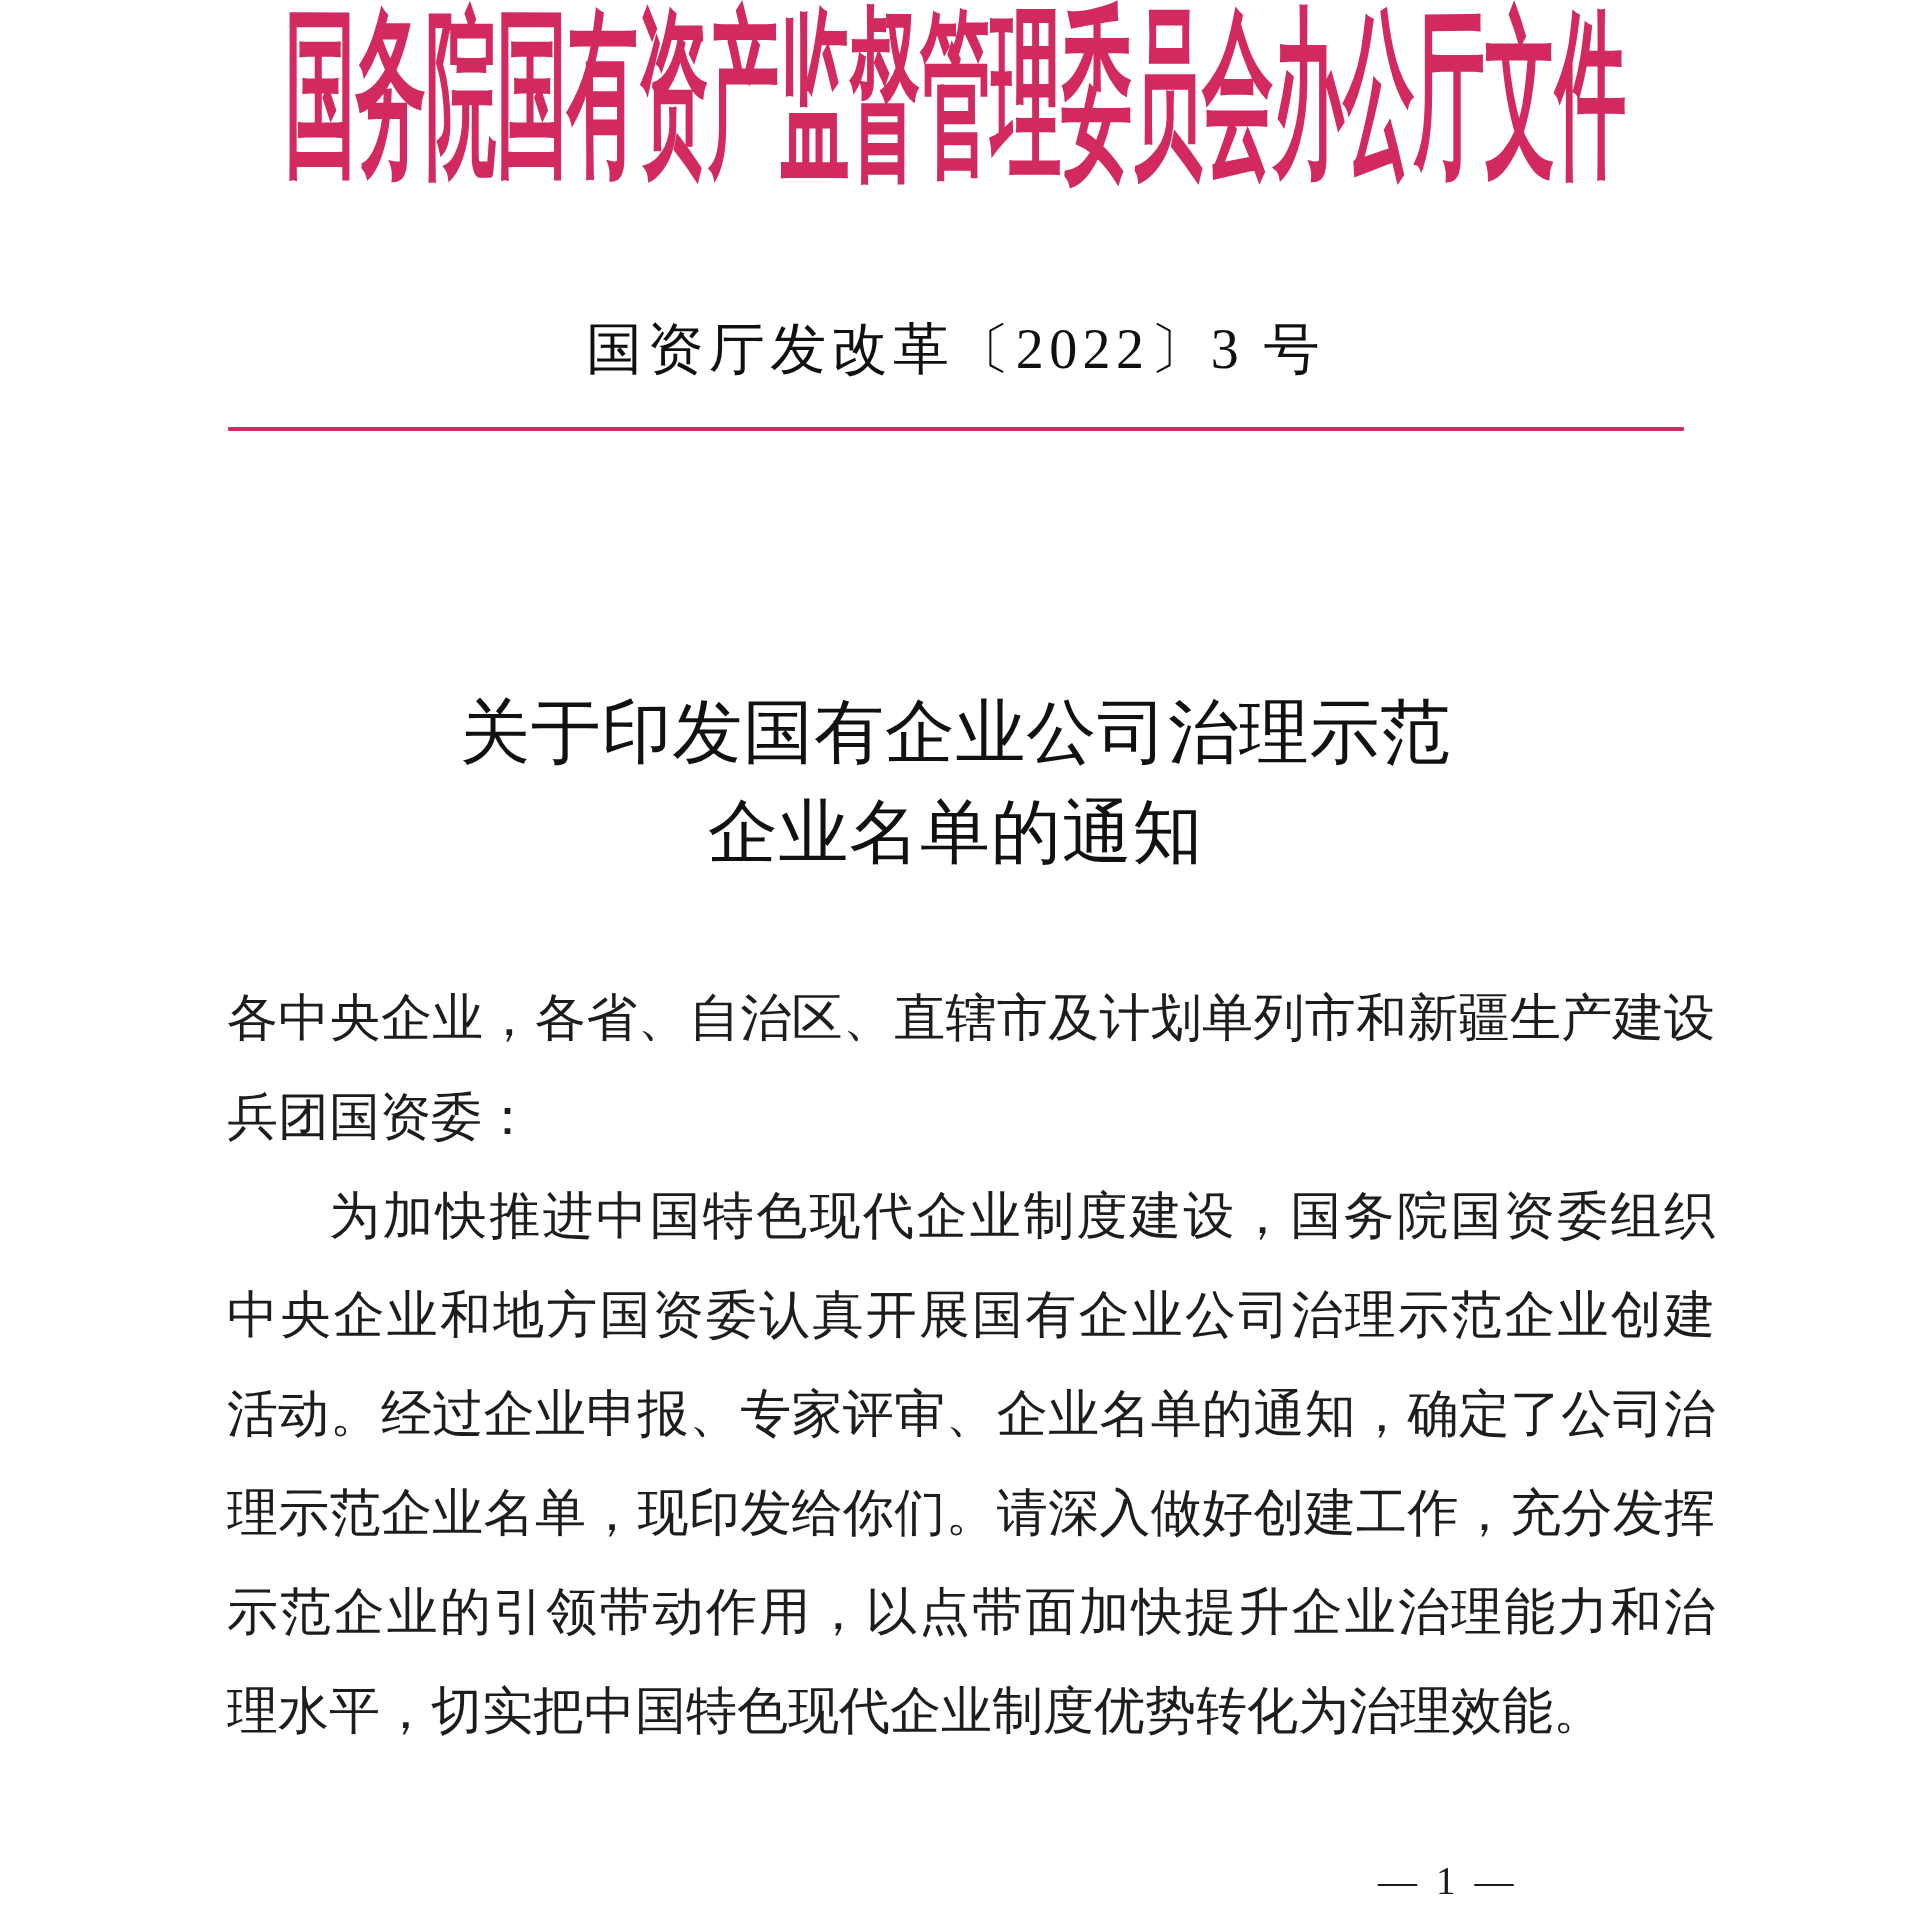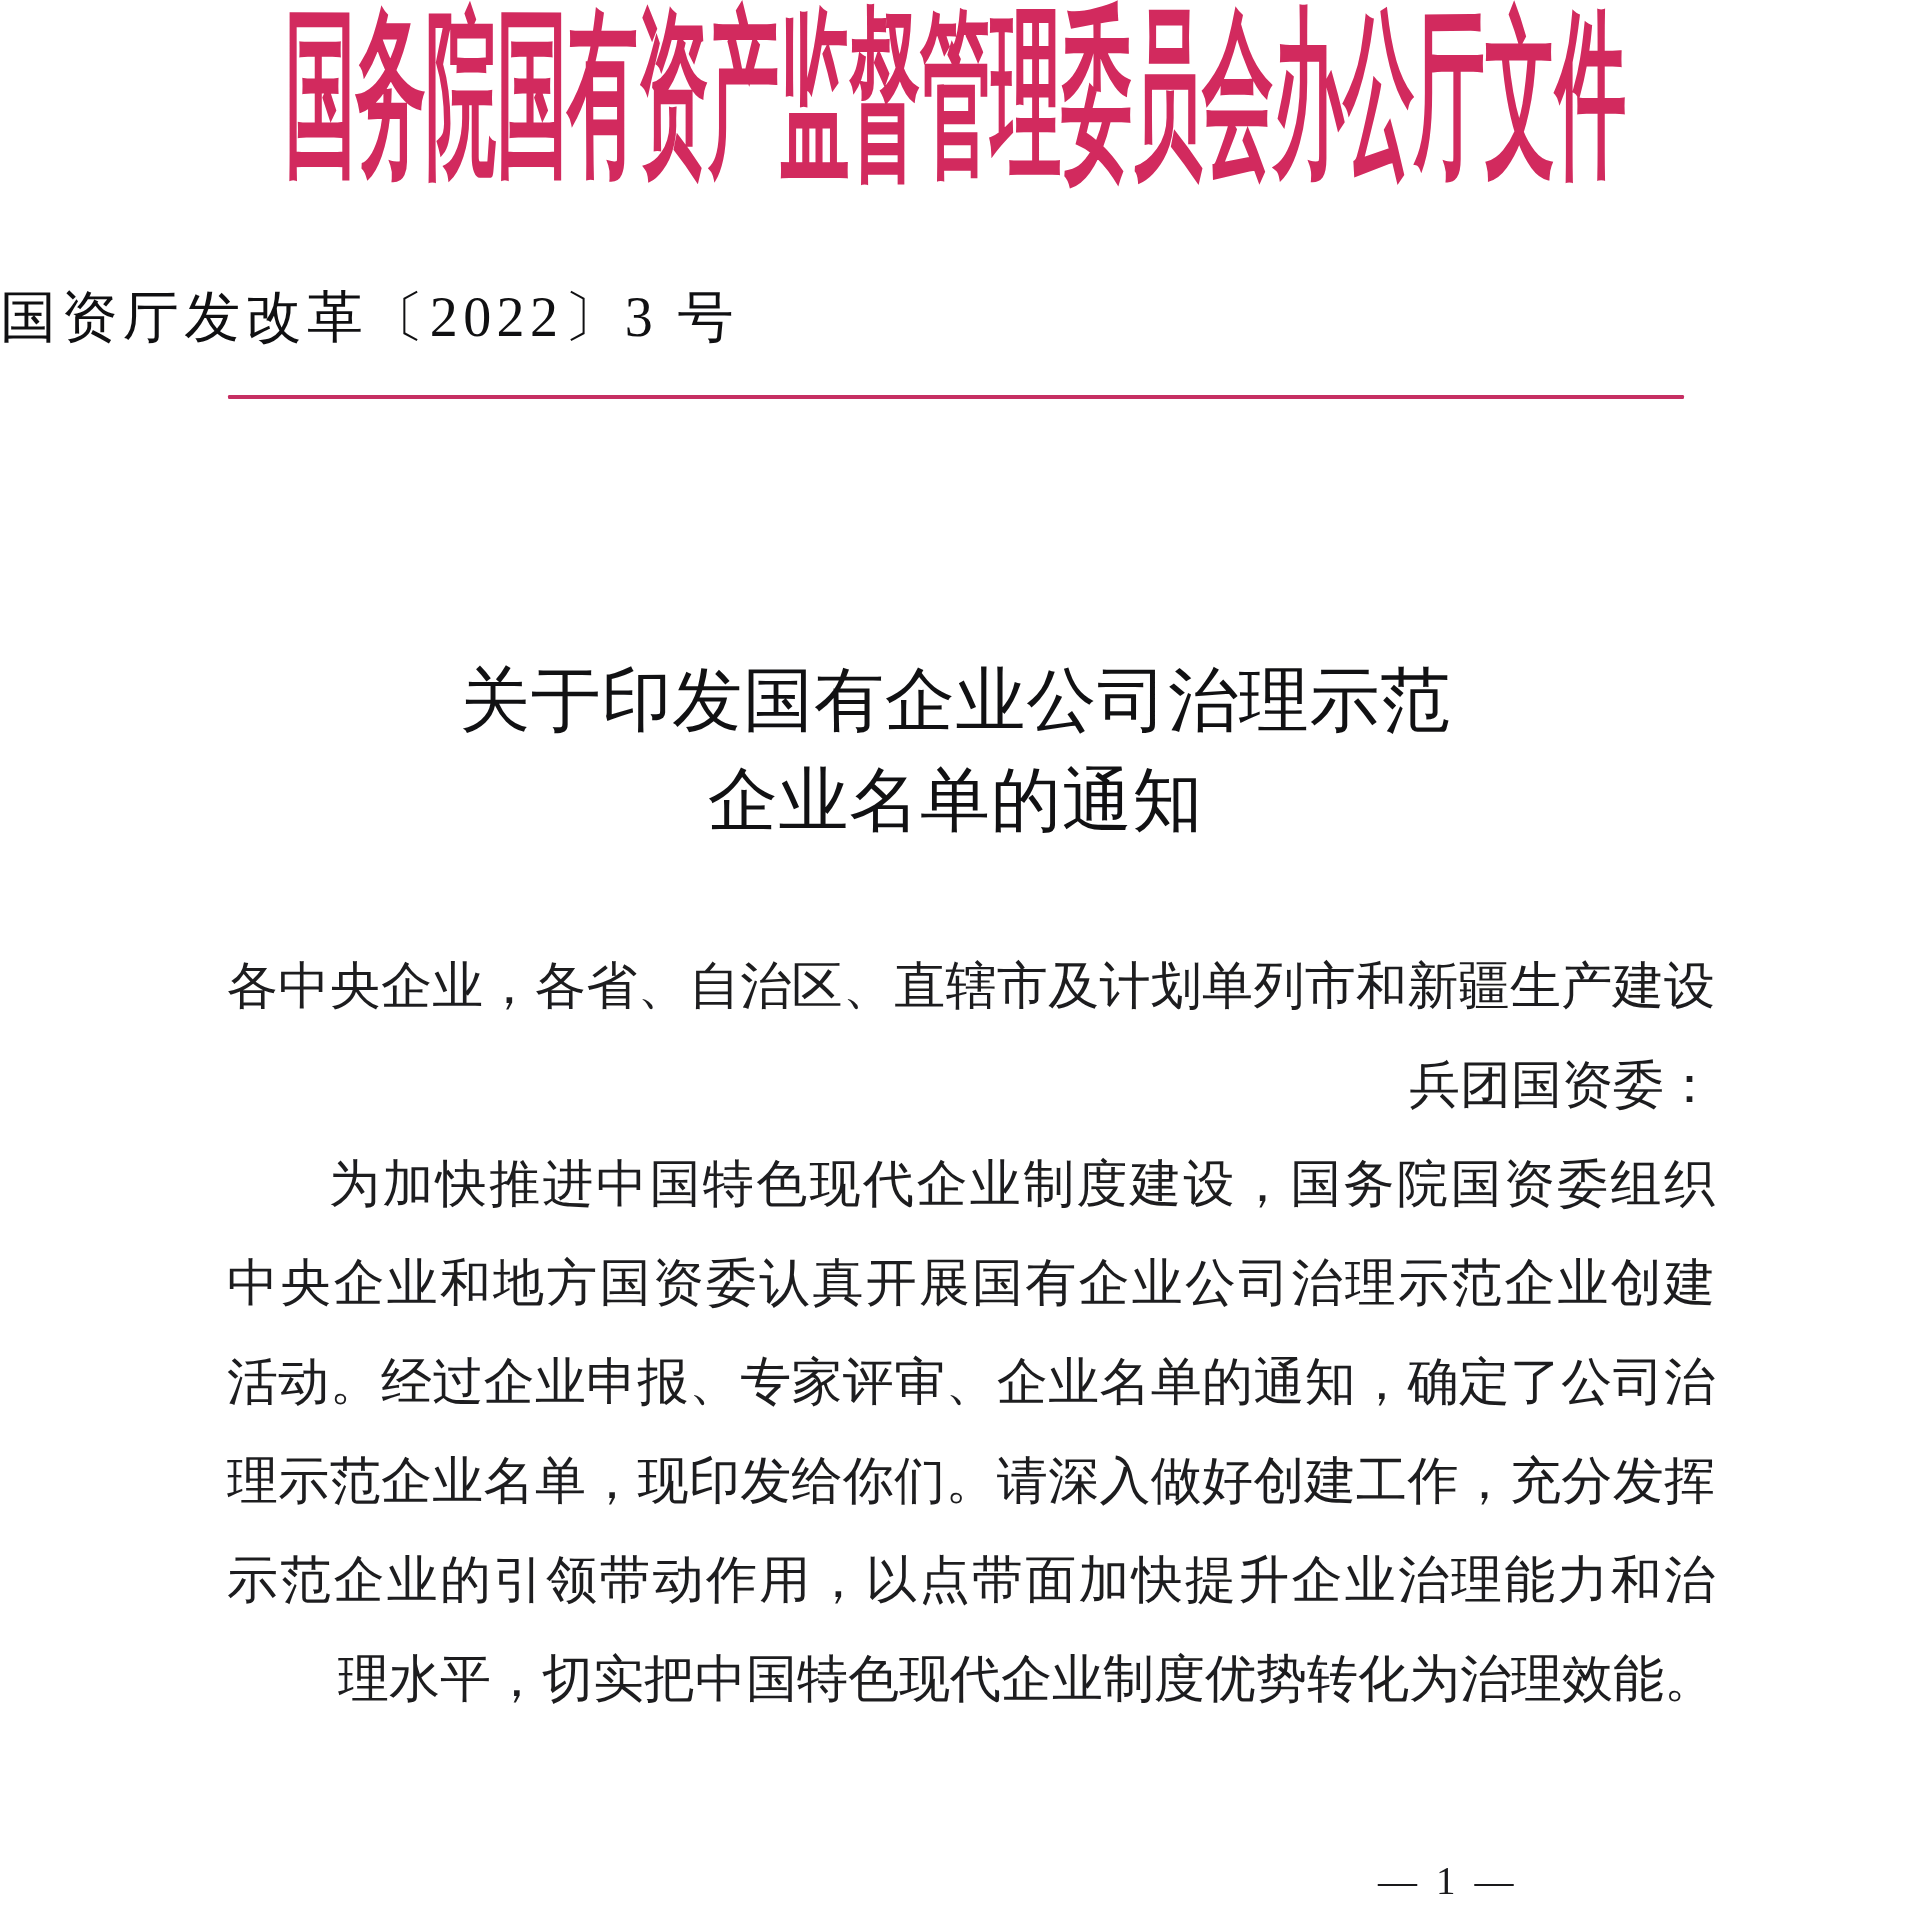--- a/index.html
+++ b/index.html
@@ -28,21 +28,22 @@
     line-height: 1.06;
     font-weight: 600;
     color: var(--accent);
     white-space: nowrap;
     transform: scaleX(0.39);
     transform-origin: center;
     letter-spacing: 0px;
   }
   
   .doc-number {
-    margin-top: 88px;
+    margin-top: 120px;
+    text-align: center;
     font-size: 56px;
     letter-spacing: 5.4px;
     color: #101012;
     white-space: nowrap;
   }
   
   .red-rule {
     width: 1456px;
     height: 4.2px;
     margin: 39px auto 0 auto;
@@ -62,21 +63,21 @@
   
   .body {
     margin: 86px 196px 0 227px;
     font-size: 51px;
     color: var(--ink);
   }
   .body .line {
     height: 99px;
     line-height: 99px;
     white-space: nowrap;
-    text-align: right;
+    text-align: left;
   }
   .body .line.justify {
     white-space: normal;
     text-align: justify;
     text-align-last: justify;
     text-justify: inter-character;
   }
   .body .line.indent {
     padding-left: 102px;
   }

